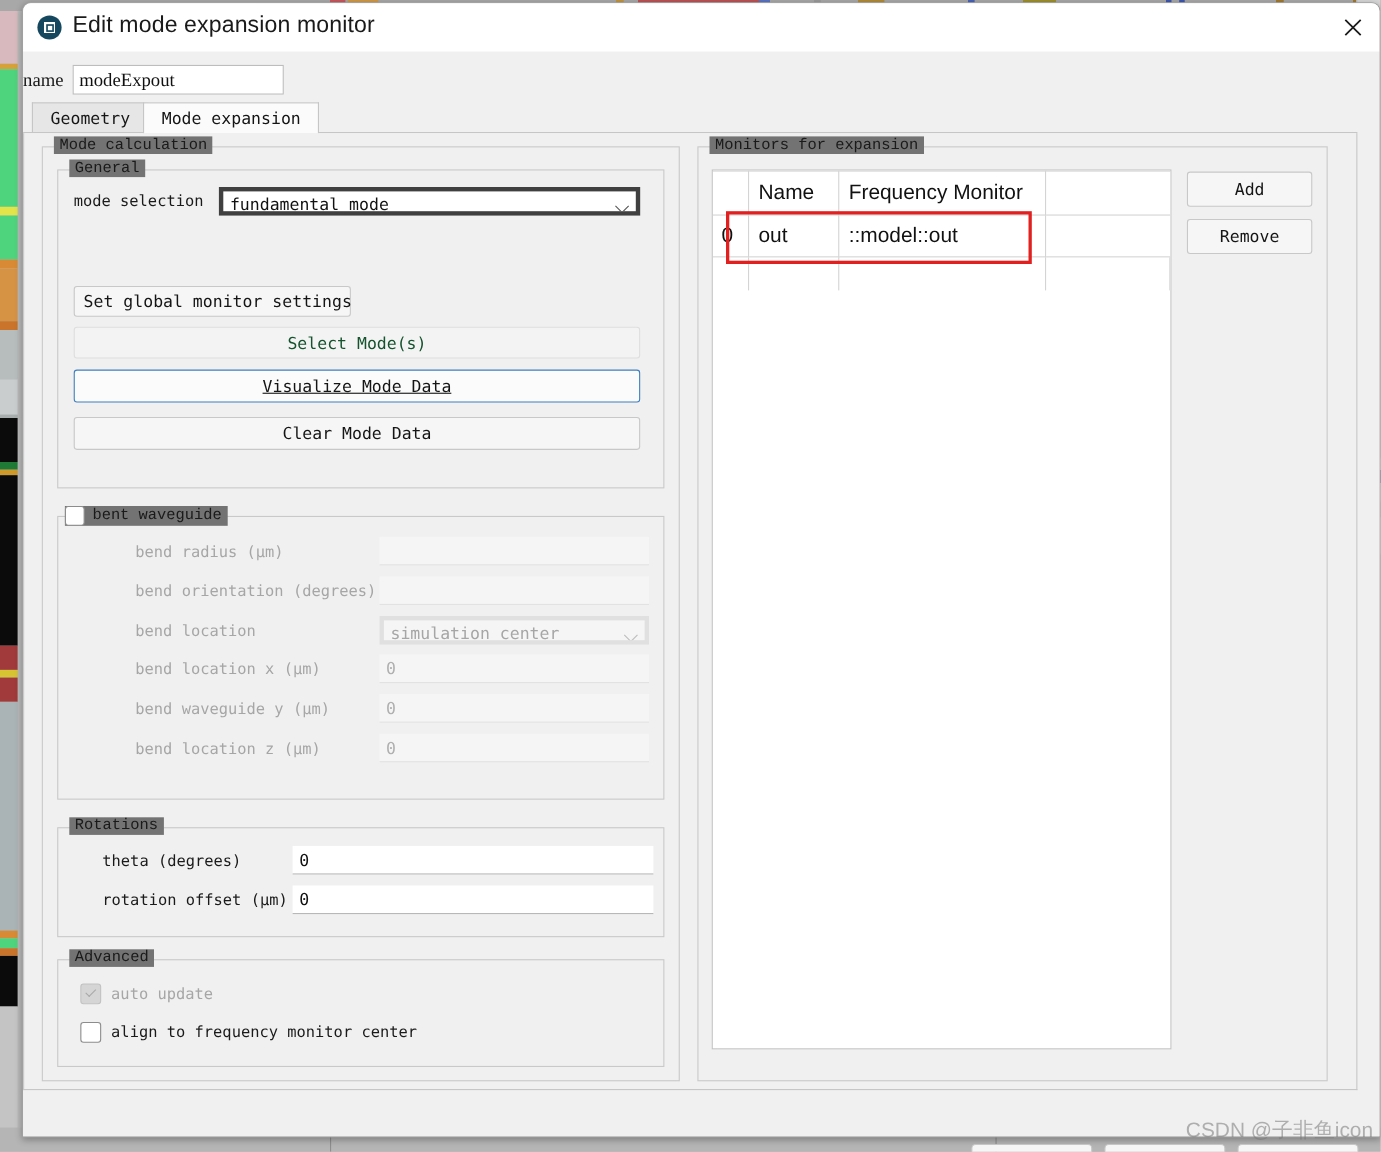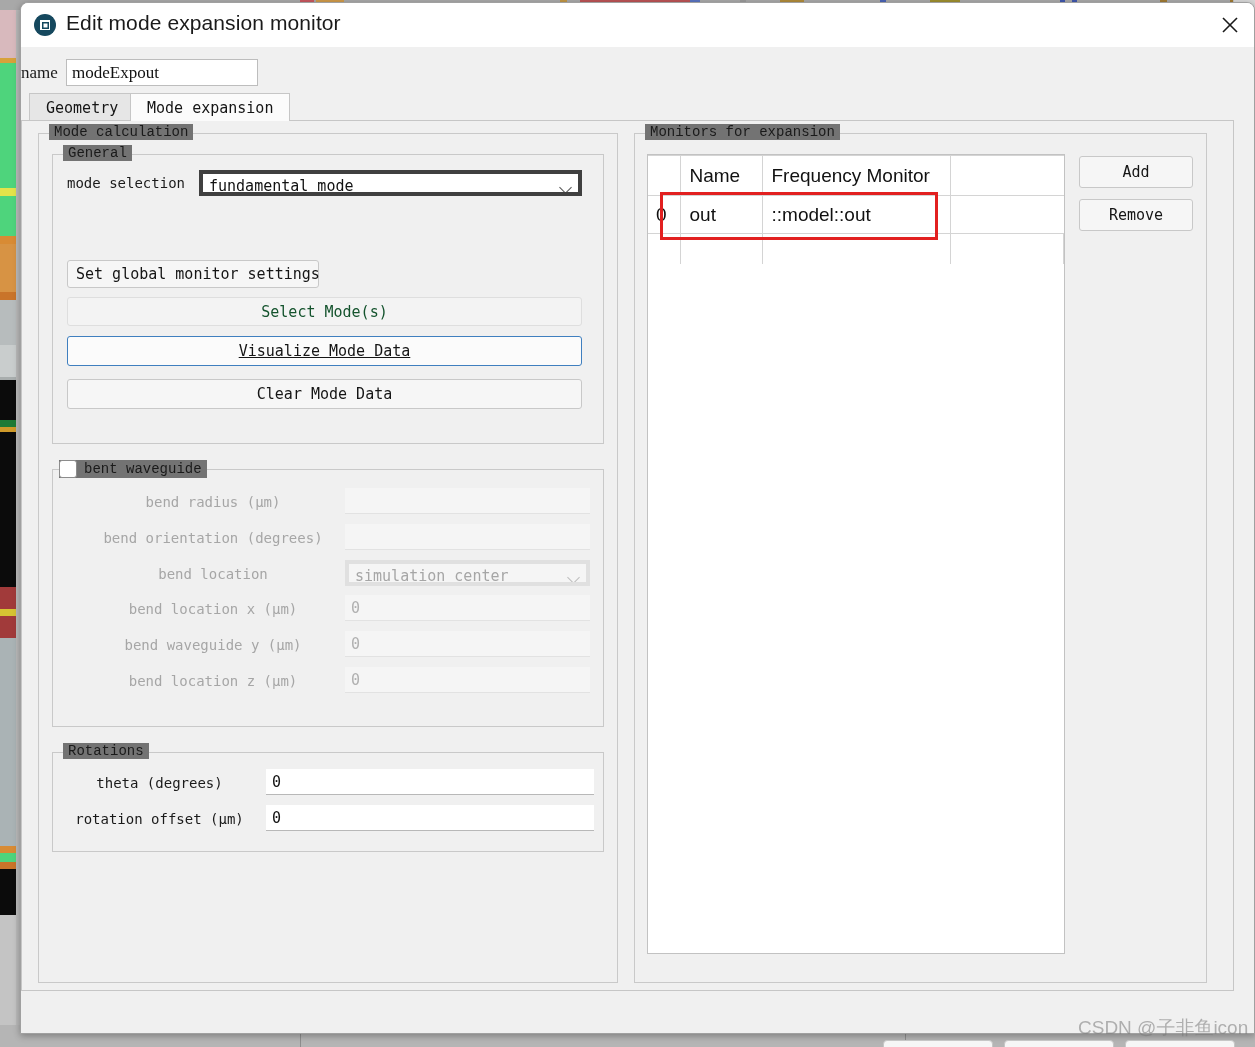--- a/index.html
+++ b/index.html
@@ -111,21 +111,21 @@
     white-space: nowrap;
   }
   .group-title.withcb { left: 6px; padding-left: 0; display: flex; align-items: center; }
 
   
   .lbl {
     position: absolute; font-family: "DejaVu Sans Mono", monospace;
     font-size: 14px; color: #1a1a1a; white-space: nowrap;
   }
   .lbl.dim { color: #a6a6a6; }
-  .lbl.right { text-align: center; }
+  .lbl.right { text-align: left; margin-left: 30px; }
 
   .cb {
     position: absolute; width: 19px; height: 19px; background: #ffffff;
     border: 1.5px solid #8c8c8c; border-radius: 3px; cursor: pointer;
   }
   .cb.disabled { background: #d5d5d5; border-color: #c2c2c2; cursor: default; }
   .cb.checked-dim::after {
     content: ""; position: absolute; left: 4px; top: 4px; width: 8px; height: 4px;
     border-left: 1.6px solid #a9a9a9; border-bottom: 1.6px solid #a9a9a9;
     transform: rotate(-45deg);
@@ -359,20 +359,29 @@
           <div class="group" style="left:13px; top:618px; width:552px; height:100px;">
             <div class="group-title">Rotations</div>
 
             <div class="lbl right" style="left:10px; top:22px; width:193px;">theta (degrees)</div>
             <input class="txt" style="left: 213px; top: 16px; width: 328px;" value="0">
 
             <div class="lbl right" style="left:10px; top:58px; width:193px;">rotation offset (μm)</div>
             <input class="txt" style="left: 213px; top: 52px; width: 328px;" value="0">
           </div>
 
+          <div class="group" style="left:13px; top:738px; width:552px; height:98px;">
+            <div class="group-title">Advanced</div>
+
+            <div class="cb disabled checked-dim" style="left:20px; top:21px;"></div>
+            <div class="lbl dim" style="left:48px; top:23px;">auto update</div>
+
+            <div class="cb" style="left:20px; top:56px;"></div>
+            <div class="lbl" style="left:48px; top:58px;">align to frequency monitor center</div>
+          </div>
         </div>
 
         <div class="group" style="left:612px; top:12px; width:573px; height:850px;">
           <div class="group-title">Monitors for expansion</div>
 
           <div class="table-wrap" style="left:12px; top:20px; width:418px; height:800px;">
             <table class="mtable">
               <thead>
                 <tr>
                   <th class="idx-col"></th>

